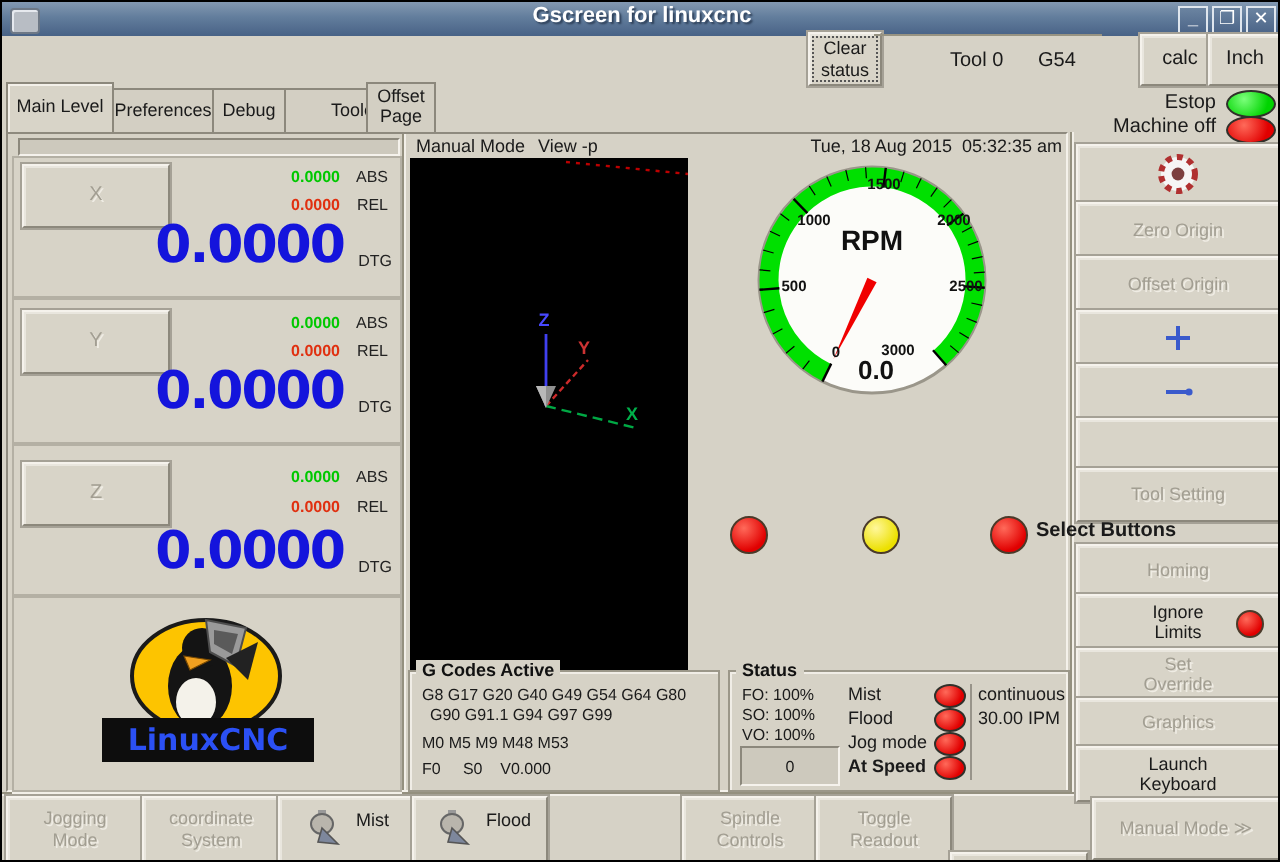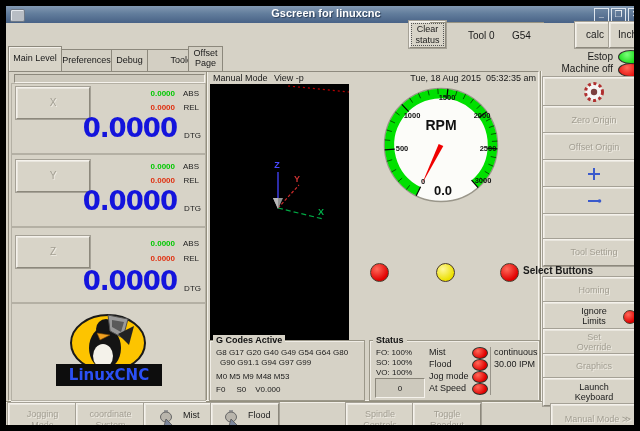--- a/index.html
+++ b/index.html
@@ -1,18 +1,18 @@
 <!DOCTYPE html>
 <html><head>
 <meta charset="utf-8">
 <style>
   html,body{margin:0;padding:0;background:#555;}
   #window{
     position:relative;width:640px;height:431px;overflow:hidden;
-    background:#d6d2c6;box-sizing:border-box;border:6px solid #000000;
+    background:#d6d2c6;box-sizing:border-box;border:1px solid #000000;
     font-family:"Liberation Sans","DejaVu Sans",sans-serif;font-size:10px;color:#1a1a1a;
   }
   .abs{position:absolute;}
   .pre{white-space:pre;}
   
   .titlebar{position:absolute;left:0;top:0;width:640px;height:17px;
     background:linear-gradient(#8399b2,#627d9c 45%,#486286);}
   .win-icon{position:absolute;left:4px;top:3px;width:13px;height:11px;background:#b8bdc4;
     border:1px solid #6d7886;border-radius:2px;box-shadow:inset 1px 1px 0 #e6e9ee;}
   .title{position:absolute;left:0;top:1px;width:640px;text-align:center;color:#fff;
@@ -76,21 +76,21 @@
       <div class="wbtn">_</div>
       <div class="wbtn">❐</div>
       <div class="wbtn">✕</div>
     </div>
   </div>
 
   <div class="btn" style="left:403px;top:15px;width:35px;height:25px;outline:1px dotted #555;outline-offset:-3px;flex-direction:column;">
     <span>Clear</span>
     <span>status</span>
   </div>
-  <div class="abs" style="left:424px;top:16px;width:114px;height:24px;border-top:1px solid #979382;">
+  <div class="abs" style="left:436px;top:16px;width:114px;height:24px;border-top:1px solid #979382;">
     <span class="abs t10" style="left:38px;top:7px;">Tool 0</span>
     <span class="abs t10" style="left:82px;top:7px;">G54</span>
   </div>
   <div class="btn t10" style="left:569px;top:16px;width:38px;height:24px;align-items:center;">
     <span>calc</span>
   </div>
   <div class="btn t10" style="left:603px;top:16px;width:35px;height:24px;">
     <span>Inch</span>
   </div>
 
@@ -230,21 +230,21 @@
           <line x1="90.5" y1="96.1" x2="97.1" y2="103.6" stroke="#000" stroke-width="1.2"></line>
         </g>
       <polygon points="40.7,100.6 57.7,59.9 62.3,62.1" fill="#f00000"></polygon>
     </svg>
     <span class="gauge-lab" style="left:42px;top:97px;">0</span>
     <span class="gauge-lab" style="left:21px;top:64px;">500</span>
     <span class="gauge-lab" style="left:31px;top:31px;">1000</span>
     <span class="gauge-lab" style="left:66px;top:13px;">1500</span>
     <span class="gauge-lab" style="left:101px;top:31px;">2000</span>
     <span class="gauge-lab" style="left:107px;top:64px;">2500</span>
-    <span class="gauge-lab" style="left:102px;top:96px;">3000</span>
+    <span class="gauge-lab" style="left:73px;top:96px;">3000</span>
     <span class="gauge-title">RPM</span>
     <span class="gauge-value">0.0</span>
   </div>
 
   <div class="led-round red" style="left:364px;top:257px;width:17px;height:17px;"></div>
   <div class="led-round yellow" style="left:430px;top:257px;width:17px;height:17px;"></div>
   <div class="led-round red" style="left:494px;top:257px;width:17px;height:17px;"></div>
 
   <div class="frame" style="left:203px;top:334px;width:154px;height:59px;">
     <span class="frame-title" style="left:3px;">G Codes Active</span>
@@ -258,21 +258,21 @@
     <span class="frame-title" style="left:3px;">Status</span>
     <span class="abs t8" style="left:6px;top:7px;">FO: 100%</span>
     <span class="abs t8" style="left:6px;top:17px;">SO: 100%</span>
     <span class="abs t8" style="left:6px;top:27px;">VO: 100%</span>
     <div class="sunken abs" style="left:5px;top:37px;width:48px;height:18px;display:flex;align-items:center;justify-content:center;">
       <span class="t8">0</span>
     </div>
     <span class="abs t9" style="left:59px;top:6px;">Mist</span>
     <span class="abs t9" style="left:59px;top:18px;">Flood</span>
     <span class="abs t9" style="left:59px;top:30px;">Jog mode</span>
-    <span class="abs t9" style="left:59px;top:42px;">At Speed</span>
+    <span class="abs t9" style="left:59px;top:42px;font-weight:bold;">At Speed</span>
     <div class="led-oval red" style="left:102px;top:6px;width:14px;height:10px;"></div>
     <div class="led-oval red" style="left:102px;top:18px;width:14px;height:10px;"></div>
     <div class="led-oval red" style="left:102px;top:30px;width:14px;height:10px;"></div>
     <div class="led-oval red" style="left:102px;top:42px;width:14px;height:10px;"></div>
     <div class="abs" style="left:120px;top:6px;height:48px;border-left:1px solid #98948a;"></div>
     <span class="abs t9" style="left:124px;top:6px;">continuous</span>
     <span class="abs t9" style="left:124px;top:18px;">30.00 IPM</span>
   </div>
 
   <div class="btn" style="left:537px;top:71px;width:100px;height:28px;">

